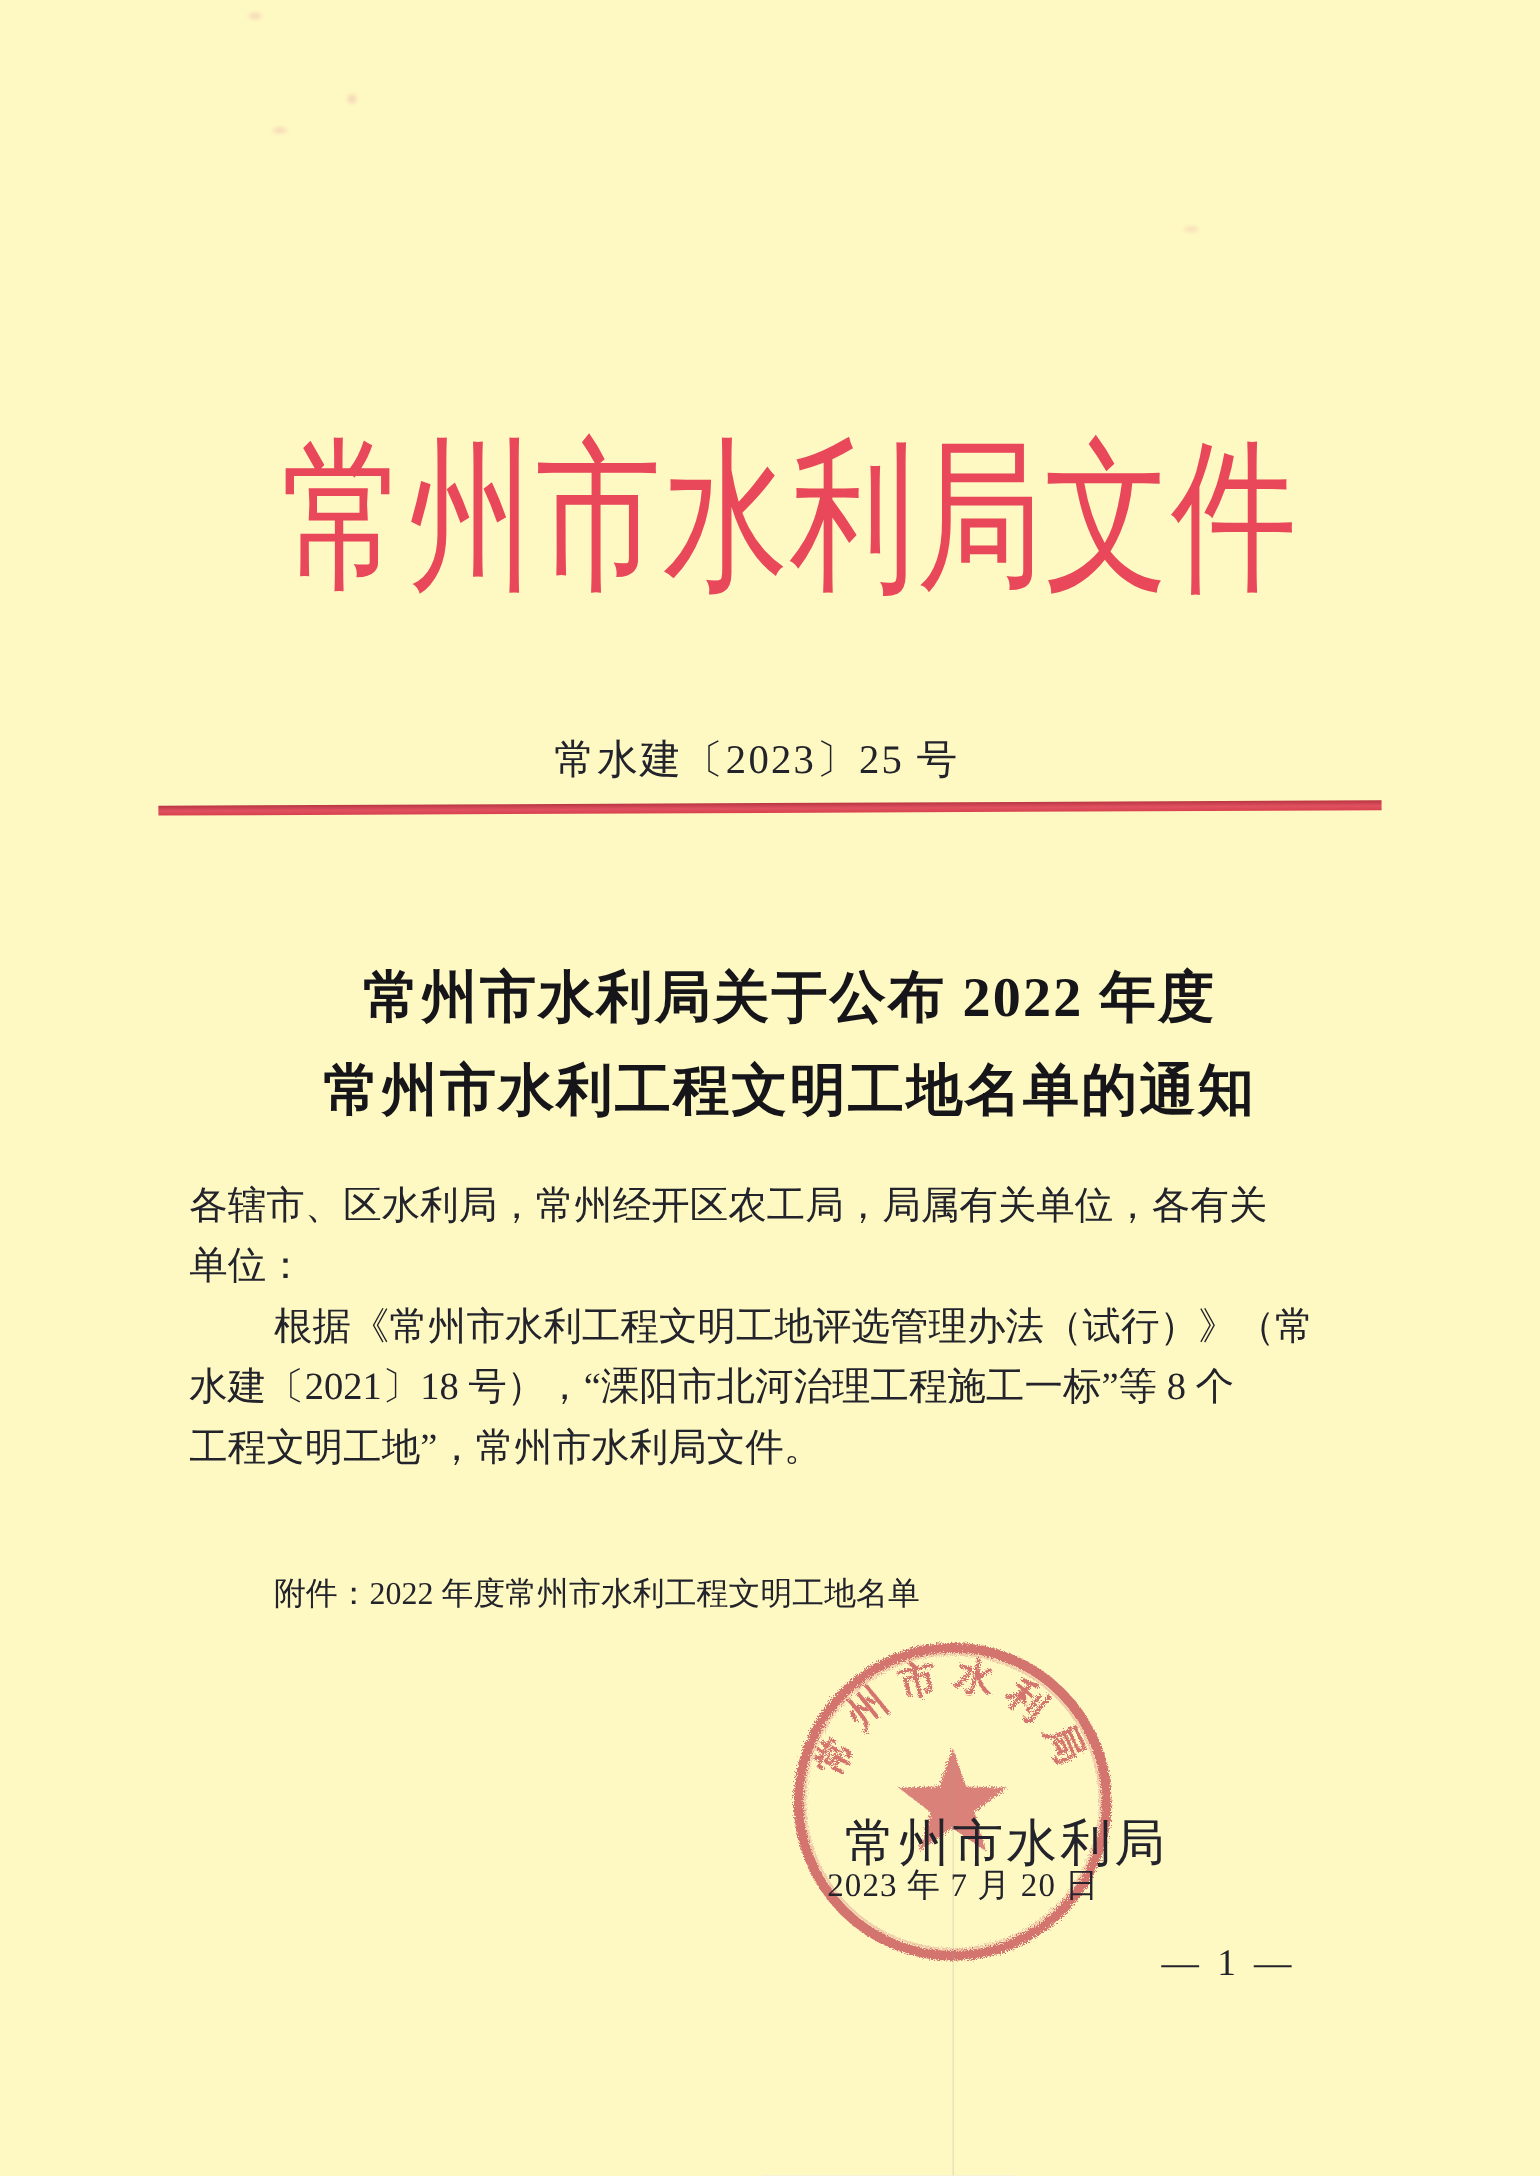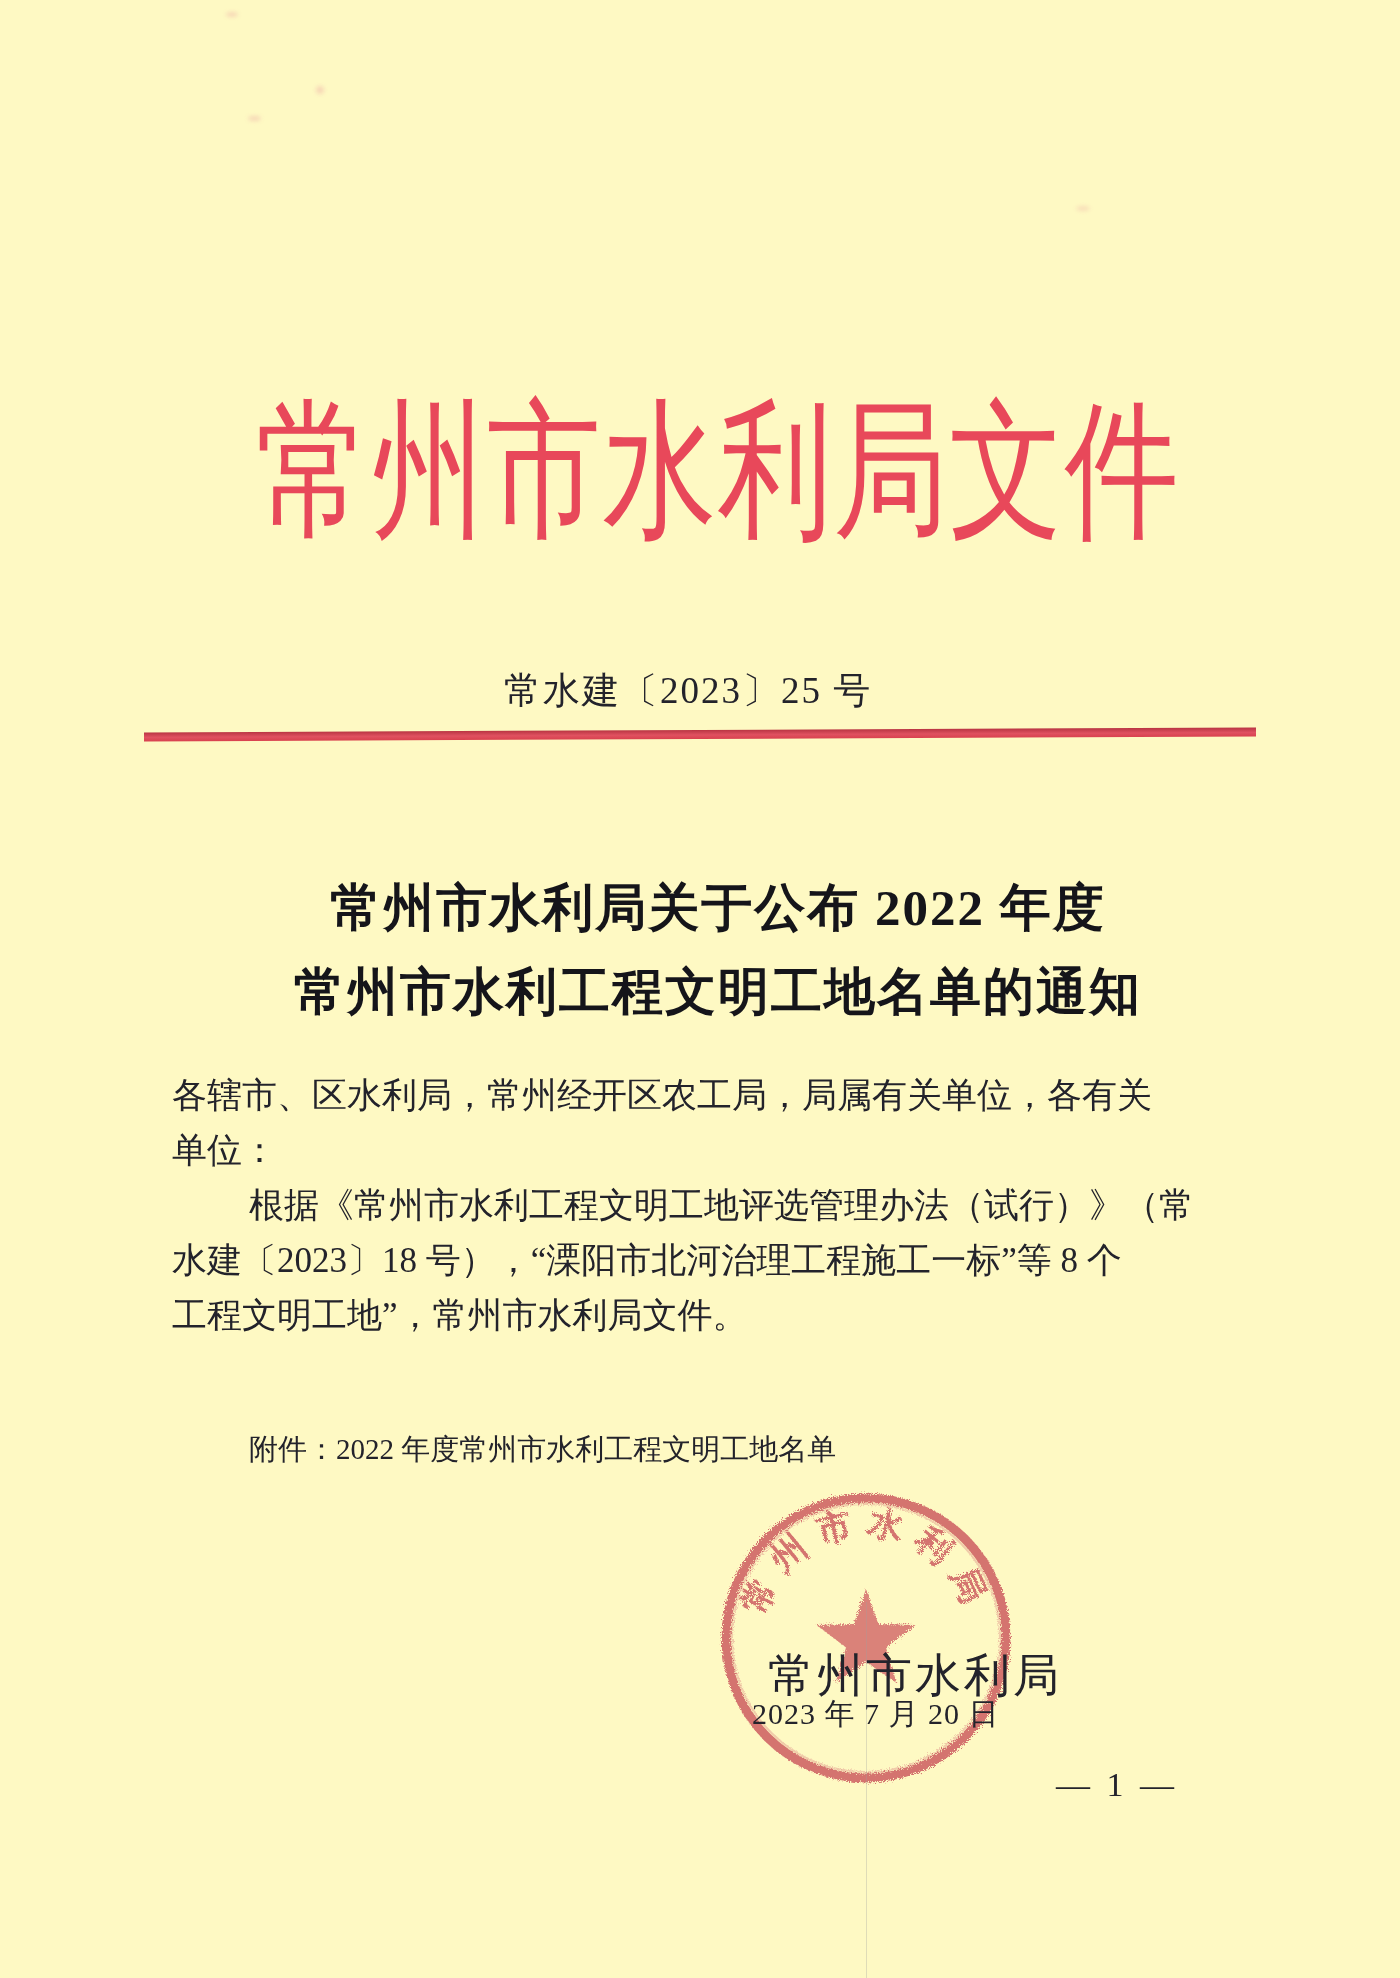--- a/index.html
+++ b/index.html
@@ -91,21 +91,21 @@
 
   <div class="doc-title">
     <div>常州市水利局关于公布 2022 年度</div>
     <div>常州市水利工程文明工地名单的通知</div>
   </div>
 
   <div class="body-text">
     <div class="line">各辖市、区水利局，常州经开区农工局，局属有关单位，各有关</div>
     <div class="line">单位：</div>
     <div class="line indent">根据《常州市水利工程文明工地评选管理办法（试行）》（常</div>
-    <div class="line">水建〔2023〕18 号），“溧阳市北河治理工程施工一标”等 8 个</div>
+    <div class="line">水建〔2021〕18 号），“溧阳市北河治理工程施工一标”等 8 个</div>
     <div class="line">工程文明工地”，常州市水利局文件。</div>
   </div>
 
   <div class="attachment">附件：2022 年度常州市水利工程文明工地名单</div>
 
   <svg class="seal" viewBox="0 0 320 320" aria-hidden="true">
     <defs>
       <filter id="rough" x="-10%" y="-10%" width="120%" height="120%">
         <feTurbulence type="fractalNoise" baseFrequency="0.9" numOctaves="2" result="n"></feTurbulence>
         <feDisplacementMap in="SourceGraphic" in2="n" scale="7"></feDisplacementMap>

